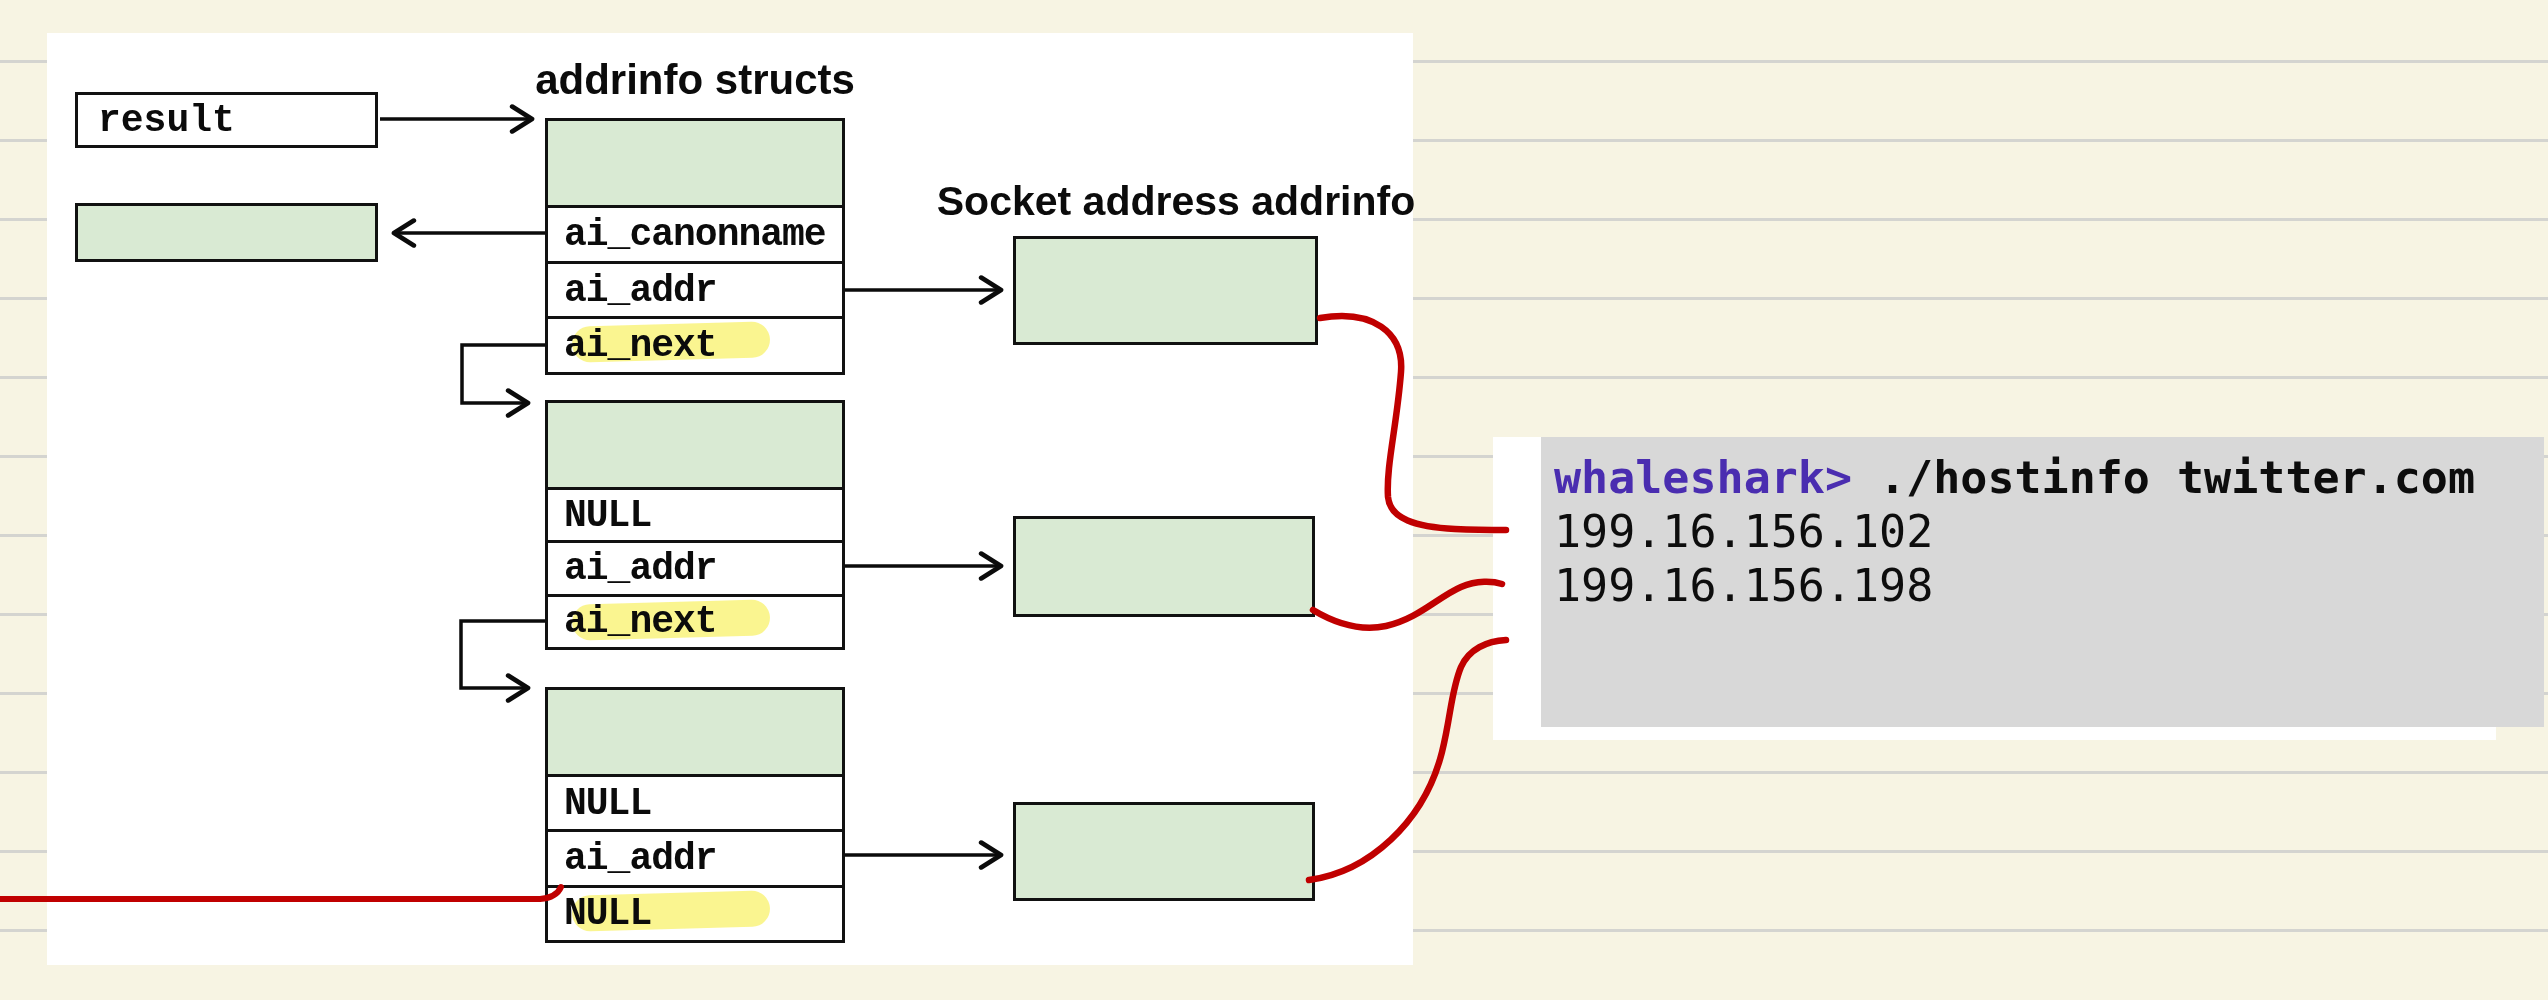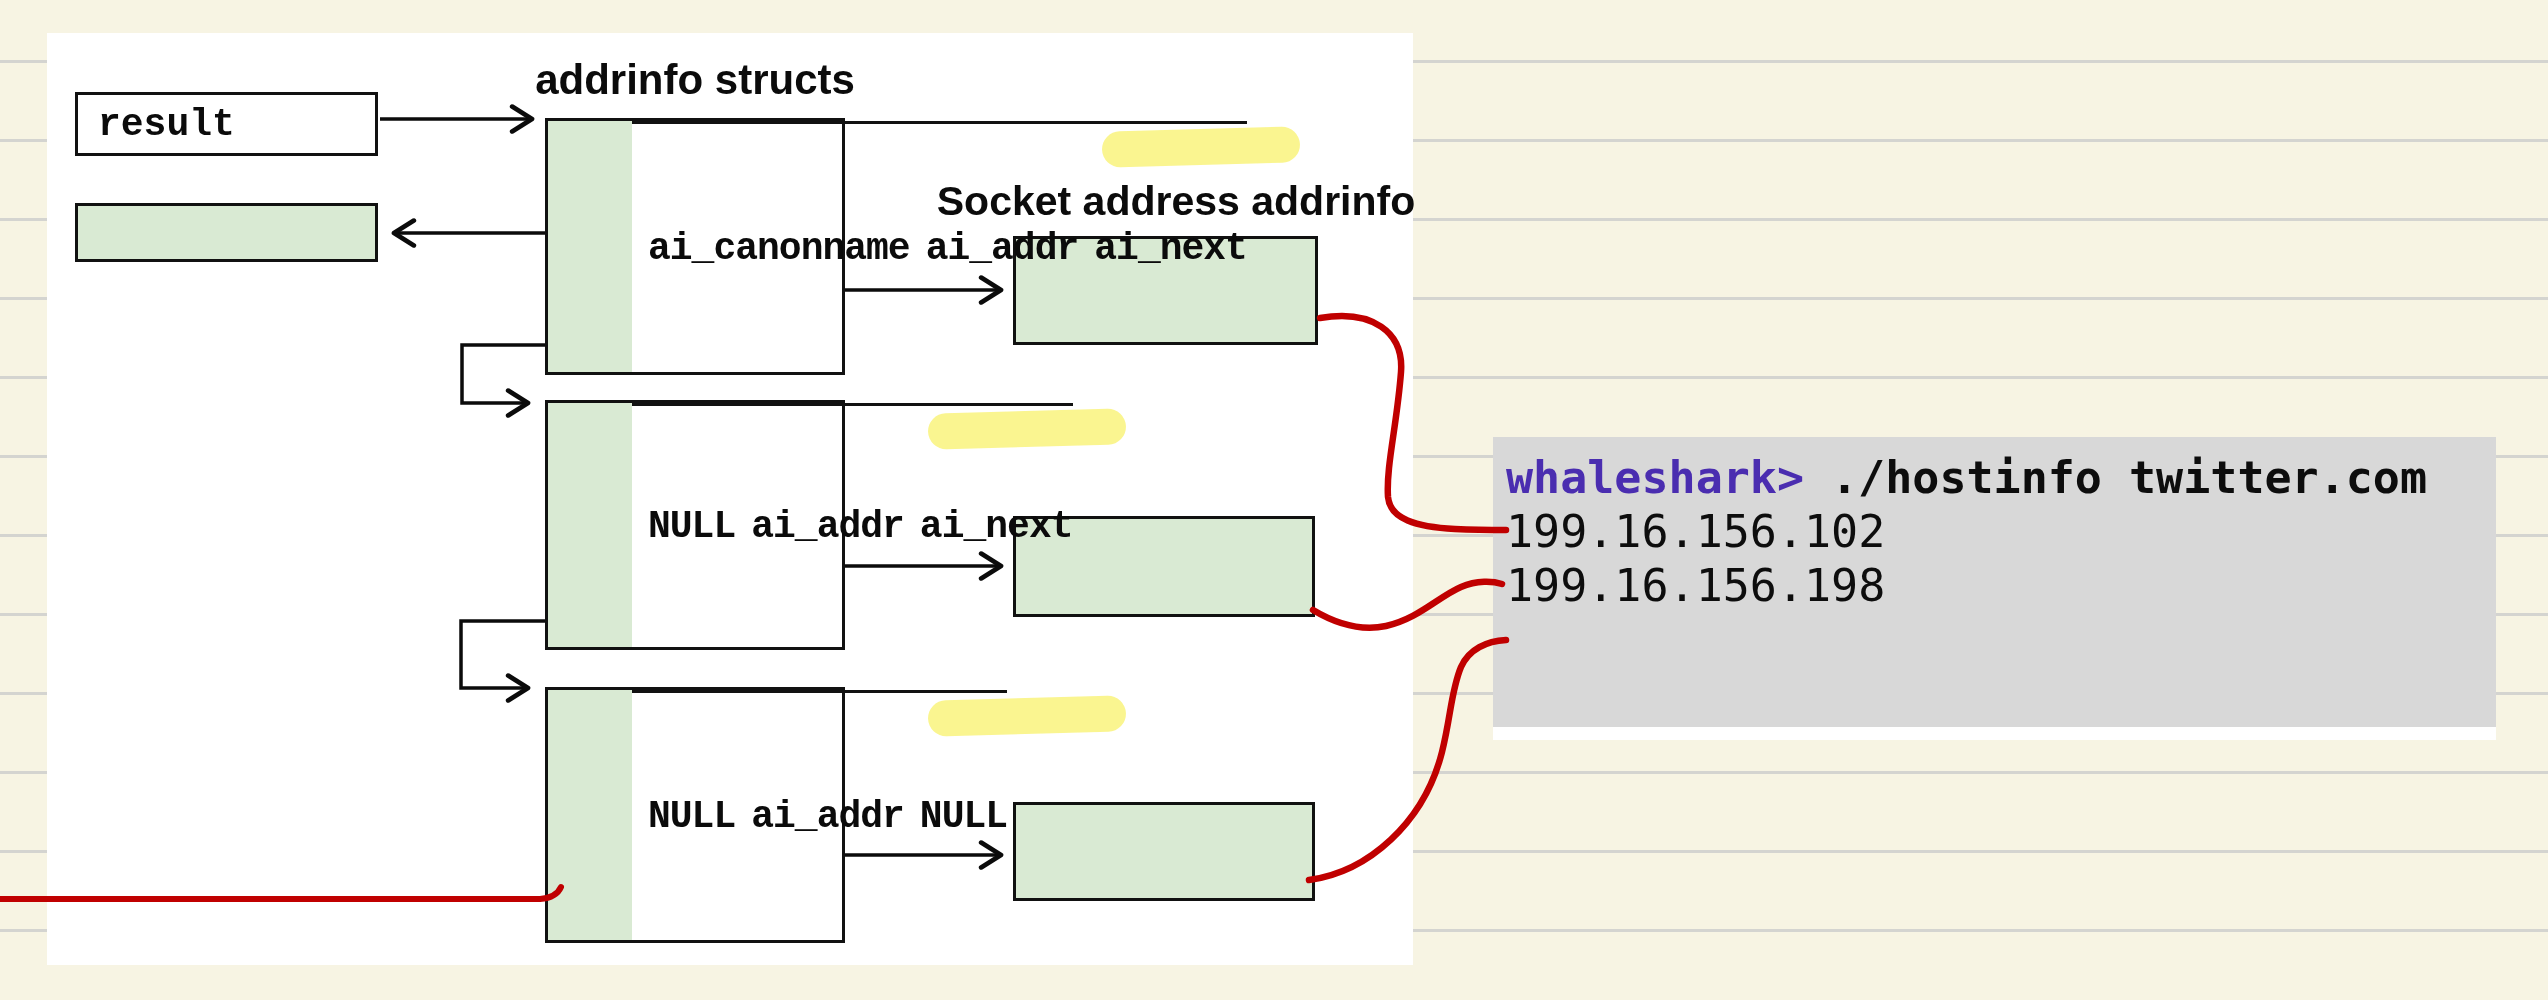--- a/index.html
+++ b/index.html
@@ -41,33 +41,33 @@
   .h-addrinfo{
     position:absolute;left:445px;top:56px;width:500px;
     text-align:center;font-size:42px;font-weight:bold;color:#0b0b0b;
   }
   .h-socket{
     position:absolute;left:926px;top:178px;width:500px;
     text-align:center;font-size:41px;font-weight:bold;color:#0b0b0b;
   }
   
   .box{position:absolute;border:3px solid var(--ink);background:#fff;}
-  .result-box{left:75px;top:92px;width:303px;height:64px;
+  .result-box{left:75px;top:92px;width:303px;height:56px;
     display:flex;align-items:center;padding-left:20px;
     font-family:"Liberation Mono", monospace;font-weight:bold;font-size:38px;color:#0b0b0b;}
   .green{background:var(--green);}
   .canon-target{left:75px;top:203px;width:303px;height:59px;}
   .sock1{left:1013px;top:236px;width:305px;height:109px;}
   .sock2{left:1013px;top:516px;width:302px;height:101px;}
   .sock3{left:1013px;top:802px;width:302px;height:99px;}
   
   .struct{
     position:absolute;left:545px;width:300px;
     border:3px solid var(--ink);background:#fff;
-    display:flex;
+    display:flex;flex-direction:column;
   }
   .s1{top:118px;height:257px;}
   .s2{top:400px;height:250px;}
   .s3{top:687px;height:256px;}
   .cell{position:relative;flex:1;border-top:3px solid var(--ink);
     display:flex;align-items:center;padding-left:16px;}
   .cell.head{flex:0 0 84px;border-top:none;background:var(--green);}
   .lbl{
     position:relative;z-index:2;
     font-family:"Liberation Mono", monospace;font-weight:bold;
@@ -76,21 +76,21 @@
   .hl-blob{
     display:none;position:absolute;left:24px;top:5px;width:198px;height:36px;
     background:var(--yellow);opacity:.85;border-radius:20px;
     transform:rotate(-1.6deg);z-index:1;
   }
   .cell.hl .hl-blob{display:block;}
   
   .term-backing{position:absolute;left:1493px;top:437px;width:1003px;height:303px;
     background:#ffffff;z-index:2;}
   .term{
-    position:absolute;left:1493px;top:437px;width:1003px;height:290px;
+    position:absolute;left:1541px;top:437px;width:1003px;height:290px;
     background:var(--termbg);z-index:3;
     font-family:"DejaVu Sans Mono", monospace;font-size:45px;line-height:54px;
     color:#0d0d0d;padding:14px 0 0 13px;white-space:nowrap;
   }
   .term .prompt{color:var(--prompt);font-weight:bold;}
   .term .cmd{font-weight:bold;margin-left:27px;}
   
   svg.overlay{position:absolute;inset:0;z-index:4;pointer-events:none;}
 </style>
 </head>

